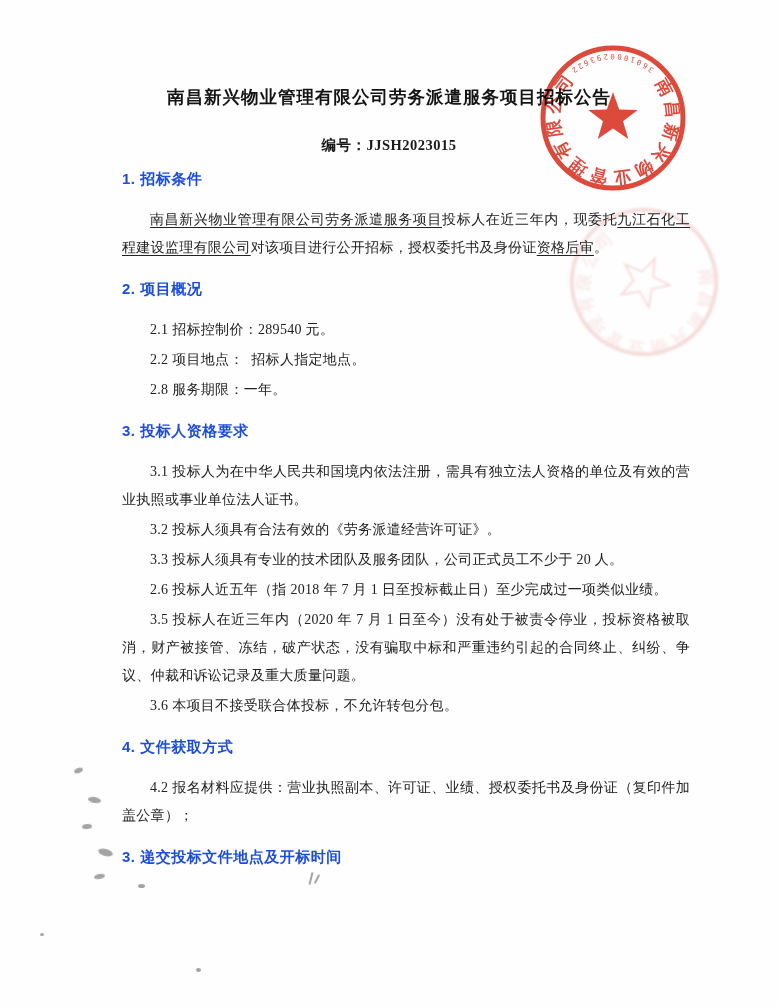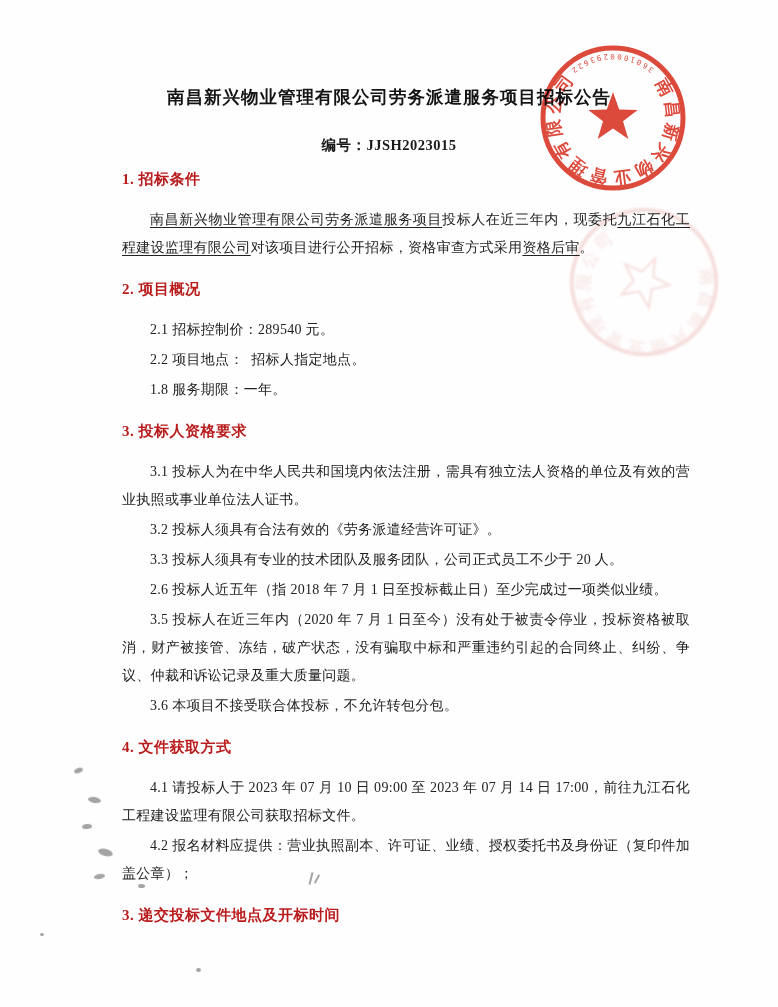--- a/index.html
+++ b/index.html
@@ -14,22 +14,22 @@
     letter-spacing:1px;color:#141414;line-height:26px;
   }
   .doc-number{
     position:absolute;left:0;right:0;top:135px;text-align:center;
     font-size:14.5px;font-weight:bold;color:#1a1a1a;line-height:20px;
     font-family:Liberation Serif, serif;letter-spacing:.5px;
   }
   
   .content{position:absolute;left:122px;right:88px;top:152px;}
   .content h2{
-    font-family:Liberation Serif, serif;font-size:15px;font-weight:bold;
-    color:#b91c1c;line-height:30px;margin:12px 0 12px 0;letter-spacing:.5px;
+    font-family:Liberation Sans, sans-serif;font-size:15px;font-weight:bold;
+    color:#1d4ed8;line-height:30px;margin:12px 0 12px 0;letter-spacing:.5px;
   }
   .content p.para{
     margin:2px 0;font-size:14px;line-height:28px;color:#222;
     text-align:justify;text-indent:2em;white-space:pre-wrap;letter-spacing:.3px;
   }
   .content p.para span.u{text-decoration:underline;text-underline-offset:3px;}
   
   .stamp{position:absolute;left:538px;top:43px;mix-blend-mode:multiply;opacity:.92;}
   .stamp .ring{fill:none;stroke:#d93a2b;stroke-width:5;}
   .stamp .star{fill:#d93a2b;}
@@ -51,43 +51,42 @@
 <body>
 
 <div class="page">
 
   <h1 class="doc-title">南昌新兴物业管理有限公司劳务派遣服务项目招标公告</h1>
   <div class="doc-number">编号：JJSH2023015</div>
 
   <div class="content">
   <section>
     <h2>1. 招标条件</h2>
-  <p class="para"><span class="u">南昌新兴物业管理有限公司劳务派遣服务项目</span><span>投标人在近三年内，现委托</span><span class="u">九江石化工程建设监理有限公司</span><span>对该项目进行公开招标，资格审查方式采用</span><span class="u">资格后审</span><span>。</span></p>
+  <p class="para"><span class="u">南昌新兴物业管理有限公司劳务派遣服务项目</span><span>投标人在近三年内，现委托</span><span class="u">九江石化工程建设监理有限公司</span><span>对该项目进行公开招标，授权委托书及身份证</span><span class="u">资格后审</span><span>。</span></p>
       </section>
 
   <section>
     <h2>2. 项目概况</h2>
   <p class="para"><span>2.1 招标控制价：289540 元。</span></p>
         <p class="para"><span>2.2 项目地点：  招标人指定地点。</span></p>
-        <p class="para"><span>1.8 服务期限：一年。</span></p>
+        <p class="para"><span>2.8 服务期限：一年。</span></p>
       </section>
 
   <section>
     <h2>3. 投标人资格要求</h2>
   <p class="para"><span>3.1 投标人为在中华人民共和国境内依法注册，需具有独立法人资格的单位及有效的营业执照或事业单位法人证书。</span></p>
         <p class="para"><span>3.2 投标人须具有合法有效的《劳务派遣经营许可证》。</span></p>
         <p class="para"><span>3.3 投标人须具有专业的技术团队及服务团队，公司正式员工不少于 20 人。</span></p>
         <p class="para"><span>2.6 投标人近五年（指 2018 年 7 月 1 日至投标截止日）至少完成过一项类似业绩。</span></p>
         <p class="para"><span>3.5 投标人在近三年内（2020 年 7 月 1 日至今）没有处于被责令停业，投标资格被取消，财产被接管、冻结，破产状态，没有骗取中标和严重违约引起的合同终止、纠纷、争议、仲裁和诉讼记录及重大质量问题。</span></p>
         <p class="para"><span>3.6 本项目不接受联合体投标，不允许转包分包。</span></p>
       </section>
 
   <section>
     <h2>4. 文件获取方式</h2>
-  <p class="para"><span>4.1 请投标人于 2023 年 07 月 10 日 09:00 至 2023 年 07 月 14 日 17:00，前往九江石化工程建设监理有限公司获取招标文件。</span></p>
         <p class="para"><span>4.2 报名材料应提供：营业执照副本、许可证、业绩、授权委托书及身份证（复印件加盖公章）；</span></p>
       </section>
 
   <section>
     <h2>3. 递交投标文件地点及开标时间</h2>
       </section>
 </div>
 
   <svg class="stamp" width="150" height="150" viewBox="0 0 150 150" aria-hidden="true">
     <defs>

